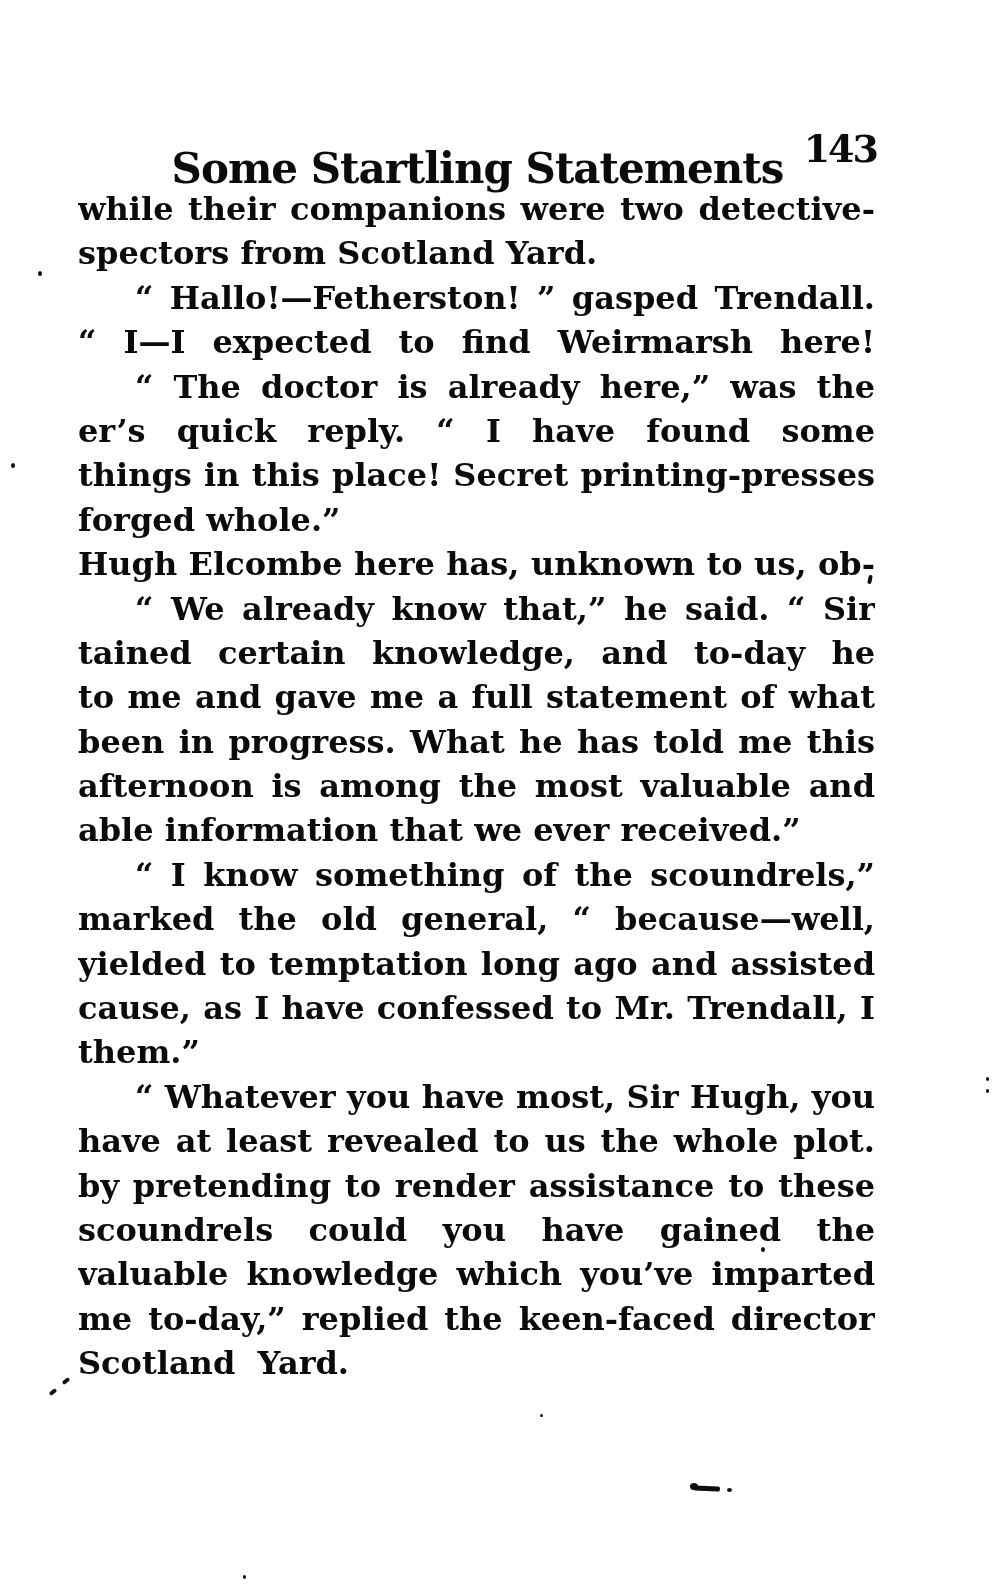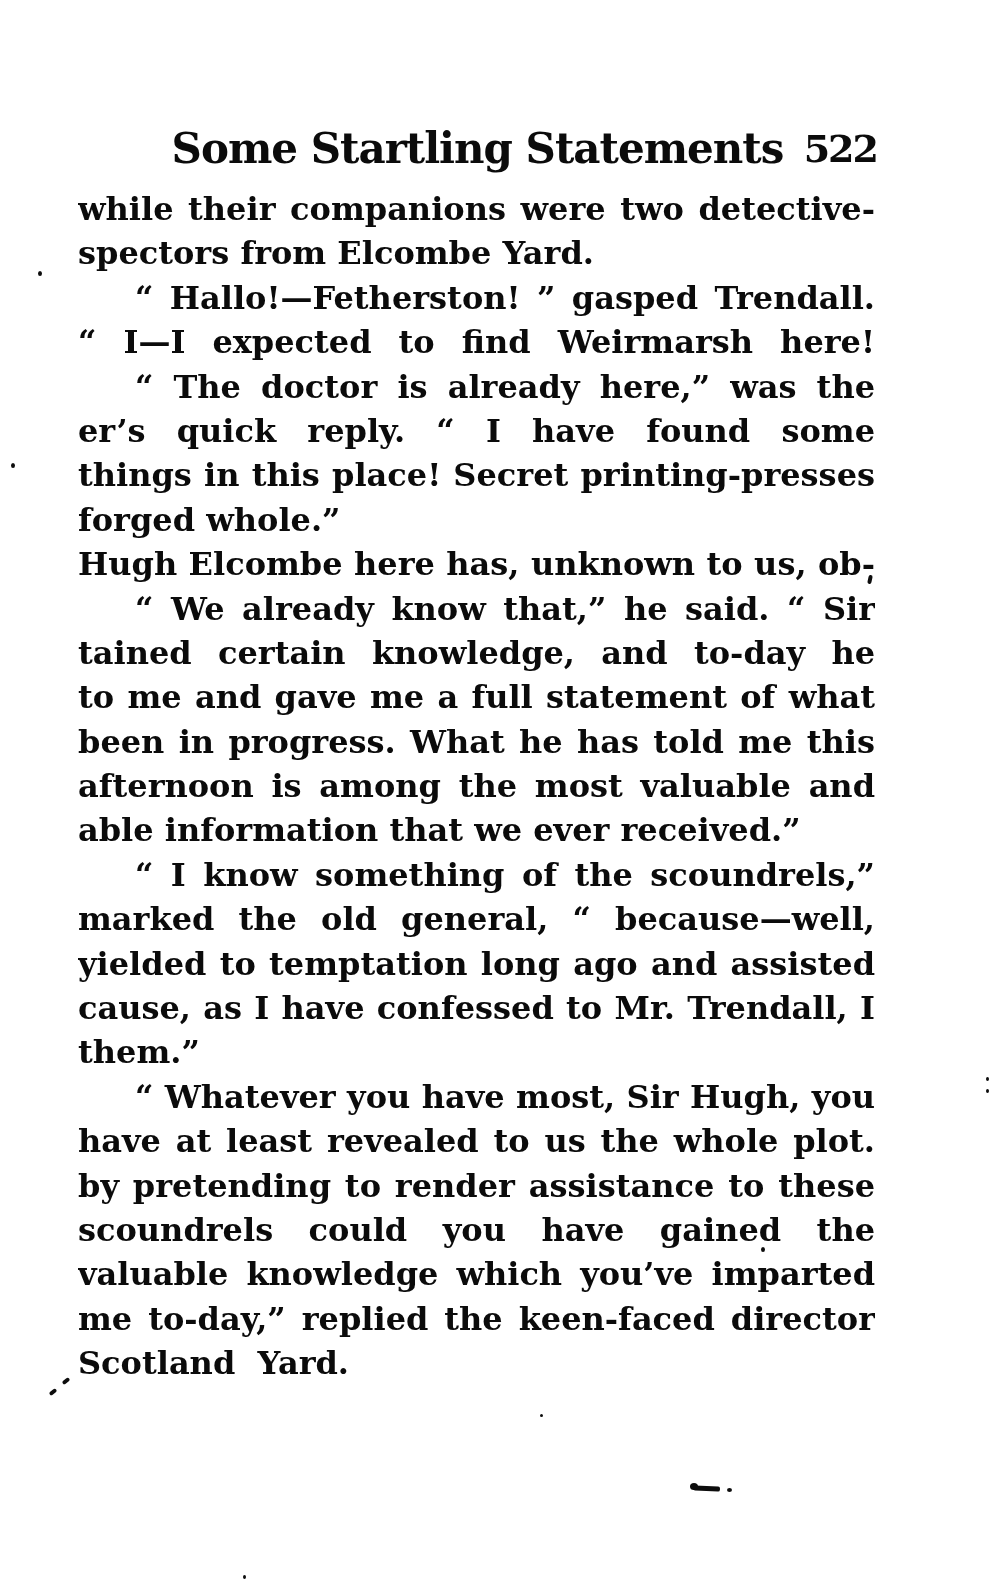--- a/index.html
+++ b/index.html
@@ -4,21 +4,21 @@
 <style>
   html,body{margin:0;padding:0;background:#ffffff;}
   .page{
     position:relative;width:1000px;height:1590px;background:#ffffff;
     font-family:"DejaVu Serif", serif;color:#0b0b0b;overflow:hidden;
   }
   
   .header{position:absolute;left:78px;top:123px;width:799px;height:52px;}
   .running-title{
     display:block;text-align:center;font-size:42px;font-weight:700;
-    letter-spacing:-1px;line-height:52px;white-space:nowrap;
+    letter-spacing:-1px;line-height:52px;white-space:nowrap;margin-top:20px;
   }
   .page-number{
     position:absolute;right:0;top:0;font-size:38px;font-weight:700;
     line-height:52px;letter-spacing:-2px;
   }
   
   .body-block{
     position:absolute;left:78px;top:187px;width:797px;
     font-size:32px;font-weight:700;line-height:44.4px;
   }
@@ -32,27 +32,27 @@
   .ink{position:absolute;background:#0d0d0d;}
   .ink.dot{border-radius:50%;}
   .ink.bar,.ink.tick{border-radius:2px;}
 </style>
 </head>
 <body>
 
 <div class="page">
   <div class="header">
     <span class="running-title">Some Startling Statements</span>
-    <span class="page-number">522</span>
+    <span class="page-number">143</span>
   </div>
 
   <div class="body-block" id="body-block">
       <div class="para">
         <div class="line j">while their companions were two detective-in-</div>
-        <div class="line last">spectors from Elcombe Yard.</div>
+        <div class="line last">spectors from Scotland Yard.</div>
       </div>
       <div class="para">
         <div class="line j ind">“ Hallo!—Fetherston! ” gasped Trendall.</div>
         <div class="line j">“ I—I expected to find Weirmarsh here!  What</div>
       </div>
       <div class="para">
         <div class="line j ind">“ The doctor is already here,” was the oth-</div>
         <div class="line j">er’s quick reply.  “ I have found some curious</div>
         <div class="line j">things in this place!  Secret printing-presses for</div>
         <div class="line last">forged whole.”</div>

